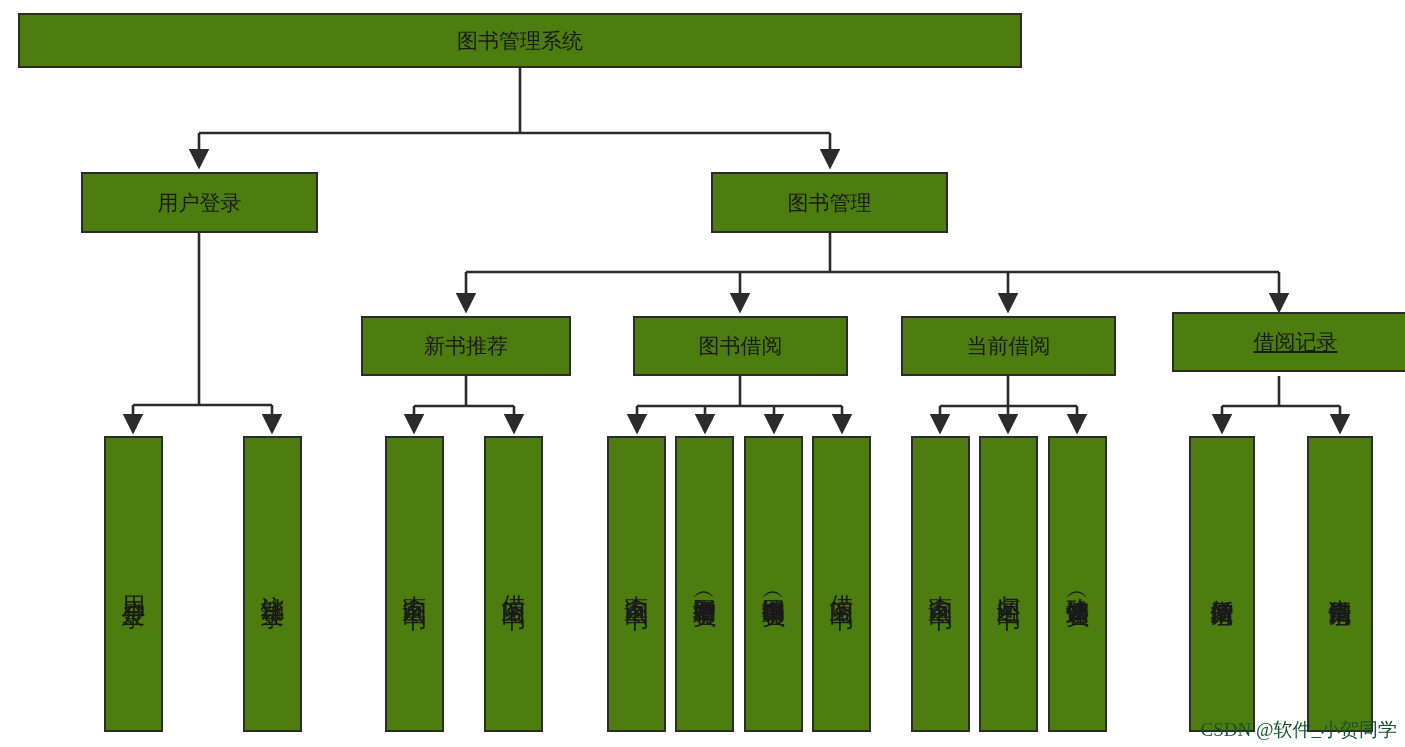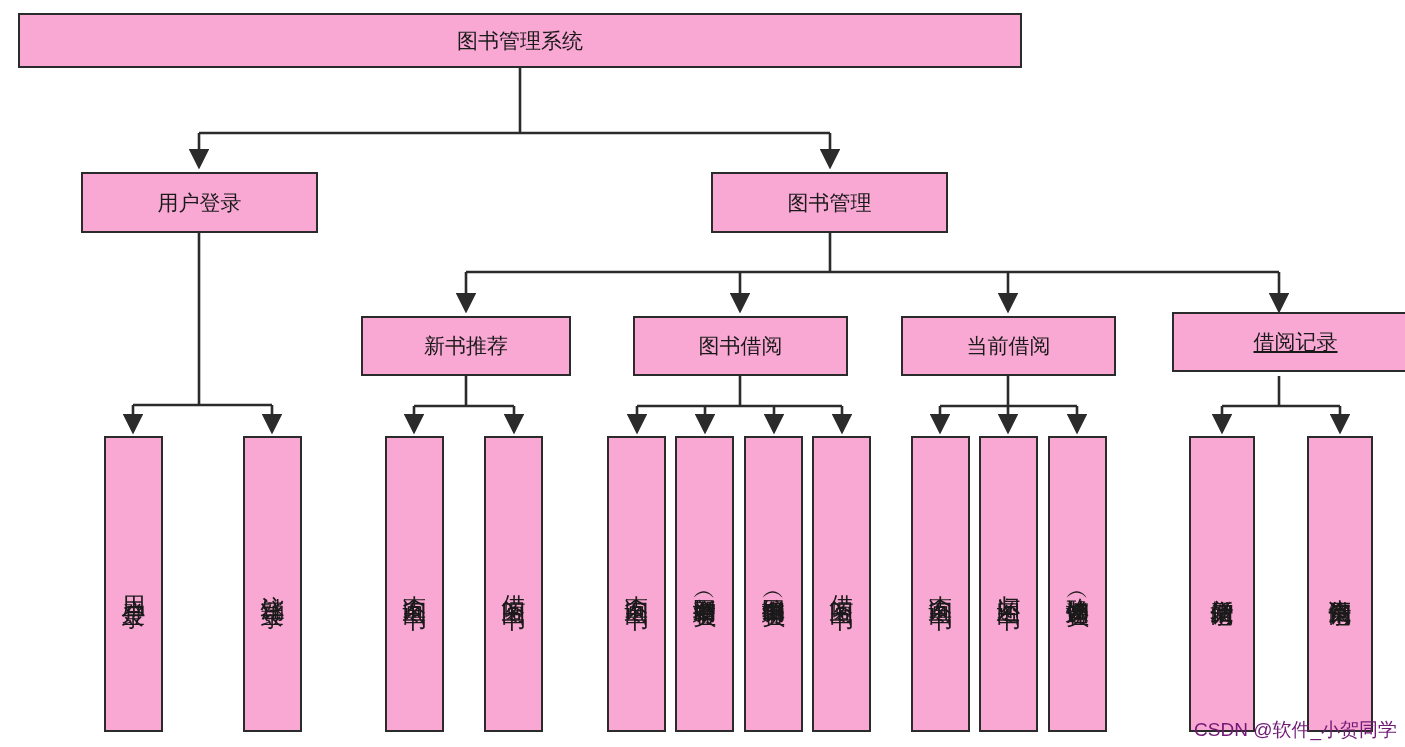--- a/index.html
+++ b/index.html
@@ -2,21 +2,21 @@
 <html><head>
 <meta charset="utf-8">
 <style>
   html,body{margin:0;padding:0;background:#ffffff;}
   body{font-family:"Liberation Sans","DejaVu Sans",sans-serif;}
   #stage{position:relative;width:1405px;height:747px;background:#ffffff;overflow:hidden;}
   #wires{position:absolute;left:0;top:0;width:1405px;height:747px;}
   .node{
     position:absolute;
     box-sizing:border-box;
-    background:#f9a8d4;
+    background:#4d7c0f;
     border:2px solid #2b2b2b;
     display:flex;
     align-items:center;
     justify-content:center;
     color:#1a1a1a;
   }
   .node .lbl{
     display:block;
     line-height:1.12;
     white-space:nowrap;
@@ -31,23 +31,24 @@
     letter-spacing:4px;
     line-height:1;
     white-space:nowrap;
   }
   .v-node.tight .lbl{font-size:23px;letter-spacing:1px;}
   .watermark{
     position:absolute;
     right:8px;
     bottom:4px;
     font-size:19px;
-    color:#701a75;
+    color:#14532d;
     white-space:nowrap;
     pointer-events:none;
+    font-family:Liberation Serif, serif;
   }
 </style>
 </head>
 <body>
 
 <div id="stage">
 
   <svg id="wires" viewBox="0 0 1405 747" xmlns="http://www.w3.org/2000/svg">
     <defs>
       <marker id="arrow" viewBox="0 0 12 12" refX="10" refY="6" markerWidth="8" markerHeight="8" orient="auto-start-reverse">

